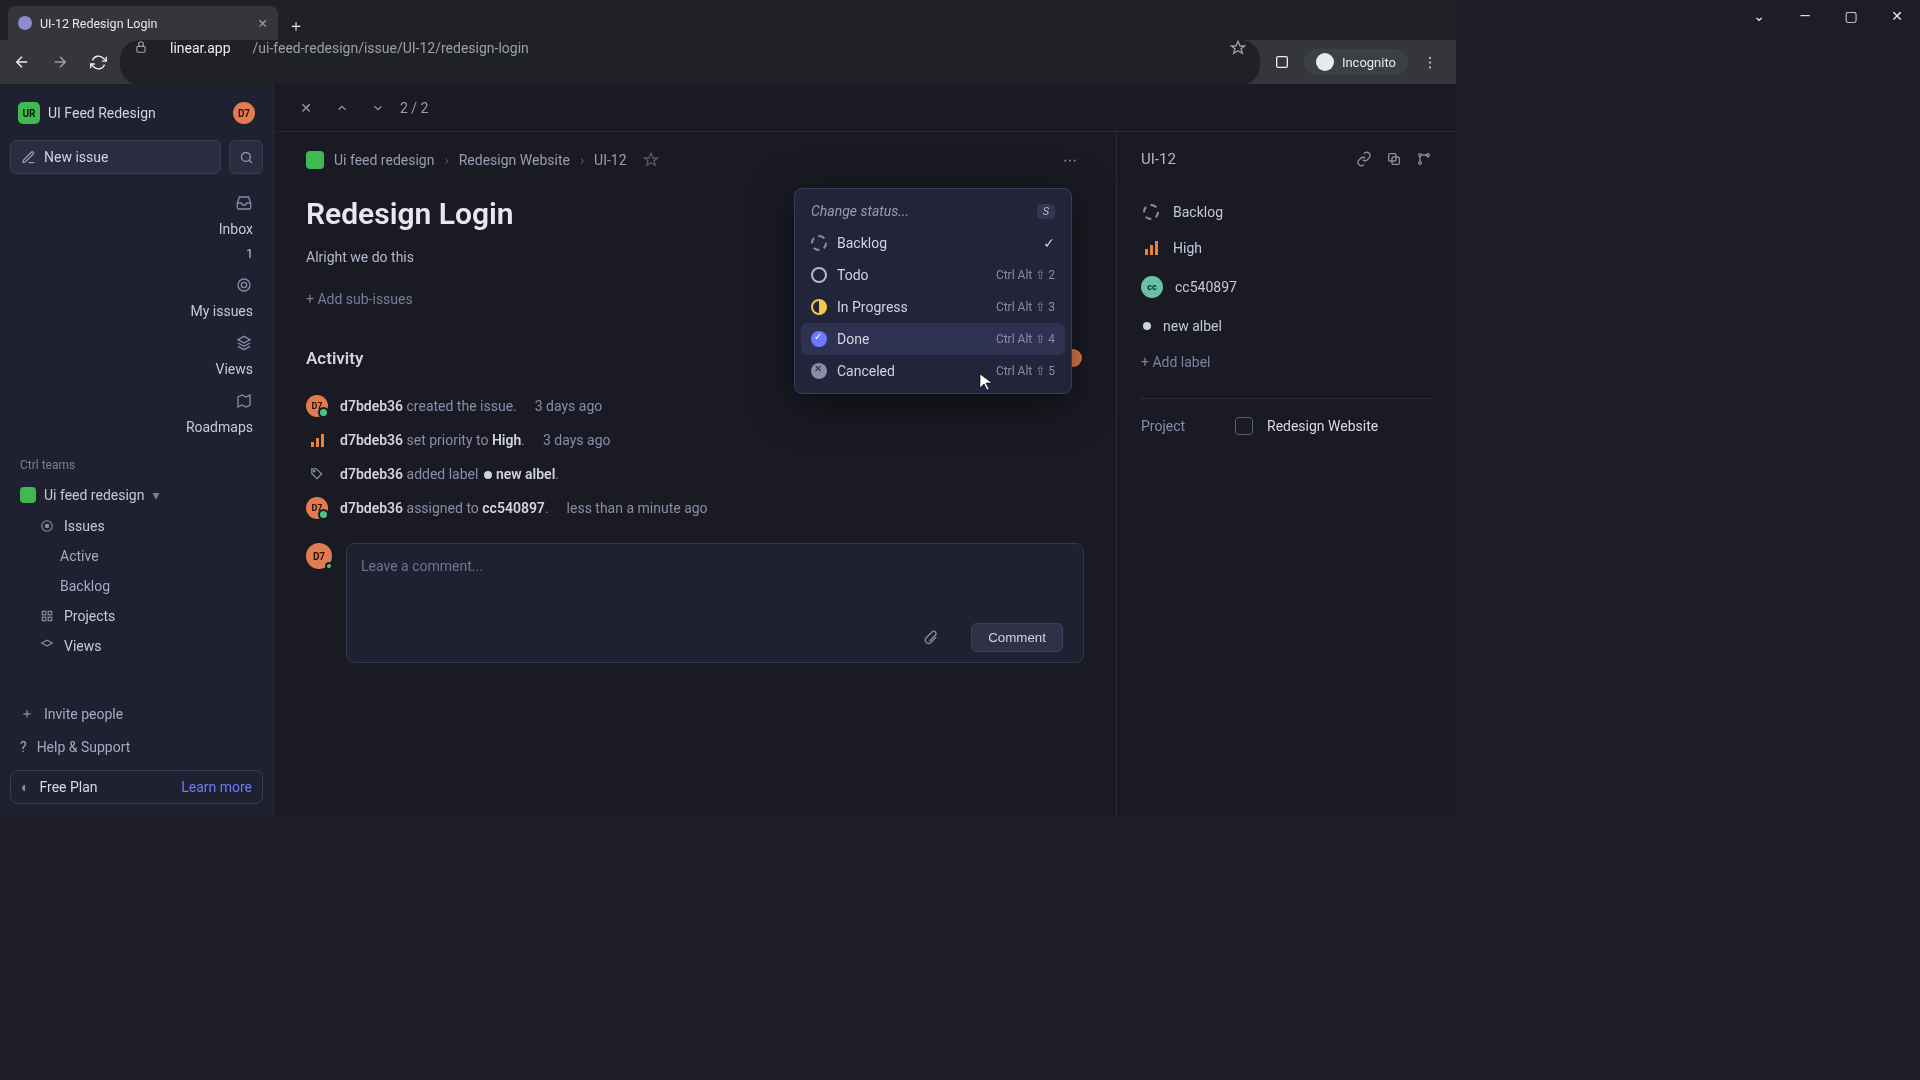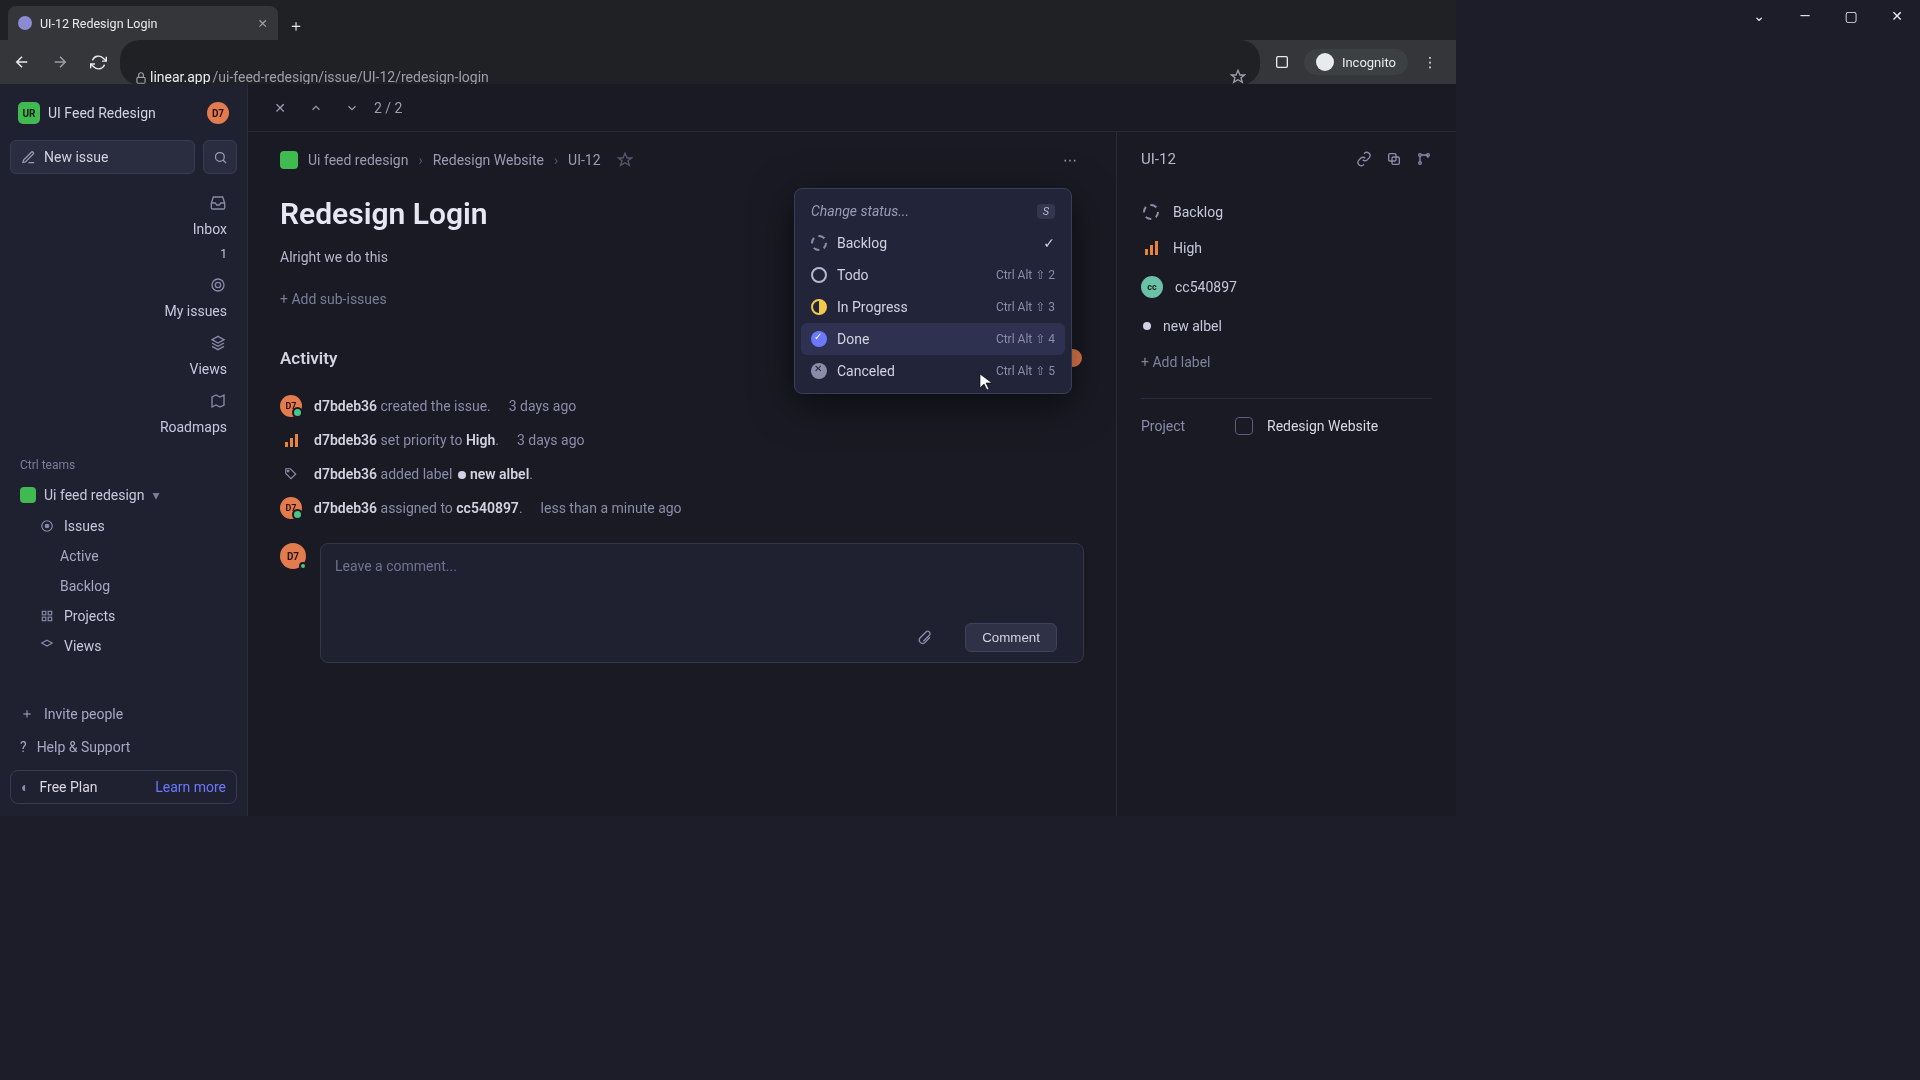--- a/index.html
+++ b/index.html
@@ -21,29 +21,29 @@
   display: flex; align-items: center; padding: 0 10px; gap: 8px; color: #e8eaed; font-size: 12.5px;
 }
 .tab .favicon { width: 14px; height: 14px; border-radius: 50%; background: #8b8bd4; display:inline-block; }
 .tab .x { margin-left: auto; color: #9aa0a6; cursor: pointer; }
 .new-tab { color: #e8eaed; width: 28px; height: 28px; display:flex; align-items:center; justify-content:center; font-size: 16px; }
 .window-controls { position: absolute; right: 0; top: 0; display:flex; color:#e8eaed; }
 .window-controls div { width: 46px; height: 32px; display:flex; align-items:center; justify-content:center; }
 .addr-bar { background: #35363a; height: 44px; display:flex; align-items:center; padding: 0 6px; gap: 6px; }
 .nav-btn { width: 32px; height: 32px; display:flex; align-items:center; justify-content:center; color:#9aa0a6; border-radius: 50%; }
 .nav-btn.active { color:#e8eaed; }
-.url-box { flex:1; background:#202124; border-radius: 20px; height: 45px; display:flex; align-items:flex-end; padding: 0 14px; gap: 2px; color:#e8eaed; font-size: 14px; }
+.url-box { flex:1; background:#202124; border-radius: 20px; height: 45px; display:flex; align-items:flex-start; padding: 0 14px; gap: 22px; color:#e8eaed; font-size: 14px; }
 .url-dim { color:#9aa0a6; }
 .addr-right { display:flex; align-items:center; gap: 6px; color:#e8eaed; padding-right: 4px; }
 .incognito-badge { display:flex; align-items:center; gap:8px; background:#3c4043; padding: 4px 12px; border-radius: 16px; font-size: 13px;}
 .incog-icon { width:18px; height:18px; background:#e8eaed; border-radius:50%; display:inline-block; }
 
 
 .app { display:flex; height: calc(816px - 84px); background:#191a23; }
-.sidebar { width: 248px; background:#1f2130; padding: 12px 10px; display:flex; flex-direction:column; gap:2px; border-right:1px solid #2b2c3b; }
+.sidebar { width: 274px; background:#1f2130; padding: 12px 10px; display:flex; flex-direction:column; gap:2px; border-right:1px solid #2b2c3b; }
 .ws-header { display:flex; align-items:center; gap:8px; padding: 6px 8px; color:#d2d3e0; }
 .ws-badge { width:22px; height:22px; border-radius:5px; background:#3fb950; color:#0b1f0e; font-size:10px; font-weight:700; display:flex; align-items:center; justify-content:center; }
 .user-chip { width:22px; height:22px; border-radius:50%; background:#e27b4e; color:#2a1109; font-size:10px; font-weight:700; display:flex; align-items:center; justify-content:center; margin-left:auto;}
 .new-issue-row { display:flex; gap:8px; margin: 8px 0 12px 0; }
 .new-issue-btn { flex:1; background:#2a2c3f; border:1px solid #393b54; border-radius:6px; height:34px; display:flex; align-items:center; gap:8px; padding:0 10px; color:#d2d3e0; }
 .search-btn { width:34px; height:34px; background:#2a2c3f; border:1px solid #393b54; border-radius:6px; display:flex; align-items:center; justify-content:center; color:#9a9cb5; }
 .nav-item { display:flex; align-items:flex-end; gap:10px; padding:7px 10px; border-radius:6px; color:#c6c8de;flex-direction:column; }
 .nav-item .icn { width:18px; display:flex; justify-content:center; color:#888ba8; }
 .nav-item .count { margin-left:auto; background:transparent; color:#c6c8de; font-size:12px; }
 .section-label { color:#7a7d99; font-size:12px; padding: 14px 10px 6px 10px; }
@@ -78,21 +78,21 @@
 .av2 { background:#6cc0a7; }
 .act-row { display:flex; align-items:center; gap:12px; padding:6px 0; color:#8a8caa; font-size:14px; }
 .act-row .av-sm { width:22px; height:22px; border-radius:50%; background:#e27b4e; color:#2a1109; font-size:9px; font-weight:700; display:flex; align-items:center; justify-content:center; position:relative; }
 .act-row .av-sm::after { content:""; position:absolute; bottom:-1px; right:-1px; width:7px; height:7px; border-radius:50%; background:#4cc38a; border:2px solid #191a23; }
 .act-icn { width:22px; height:22px; display:flex; align-items:center; justify-content:center; color:#8a8caa; }
 .act-row b, .act-row strong { color:#d2d3e0; font-weight:600;text-align:center; }
 .label-dot { display:inline-block; width:8px; height:8px; border-radius:50%; background:#cfd2e6; margin: 0 4px 0 2px;}
 .comment-box { margin-top:18px; display:flex; gap:14px; }
 .comment-input { flex:1; border:1px solid #34364c; background:#1f2130; border-radius:8px; padding:14px; min-height:120px; position:relative; }
 .comment-ph { color:#6f7291; }
-.comment-actions { position:absolute; bottom:10px; right:26px; display:flex; gap:27px; align-items:center; }
+.comment-actions { position:absolute; bottom:10px; right:20px; display:flex; gap:27px; align-items:center; }
 .comment-btn { background:#2f3146; border:1px solid #3f425c; border-radius:6px; padding:6px 16px; color:#d2d3e0; }
 
 
 .meta-top { display:flex; align-items:center; gap:14px; color:#b5b7cf; margin-bottom:26px; }
 .meta-id { font-size:15px; }
 .meta-actions { margin-left:auto; display:flex; gap:14px; color:#8a8caa; }
 .meta-field { display:flex; align-items:center; gap:12px; padding: 10px 0; color:#c6c8de; }
 .meta-field .mf-icn { width:20px; display:flex; justify-content:center; color:#8a8caa; }
 .assignee-chip { width:22px; height:22px; border-radius:50%; background:#6cc0a7; color:#0b2a1f; font-size:9px; font-weight:700; display:flex; align-items:center; justify-content:center; }
 .label-chip { display:flex; align-items:center; gap:8px; }

